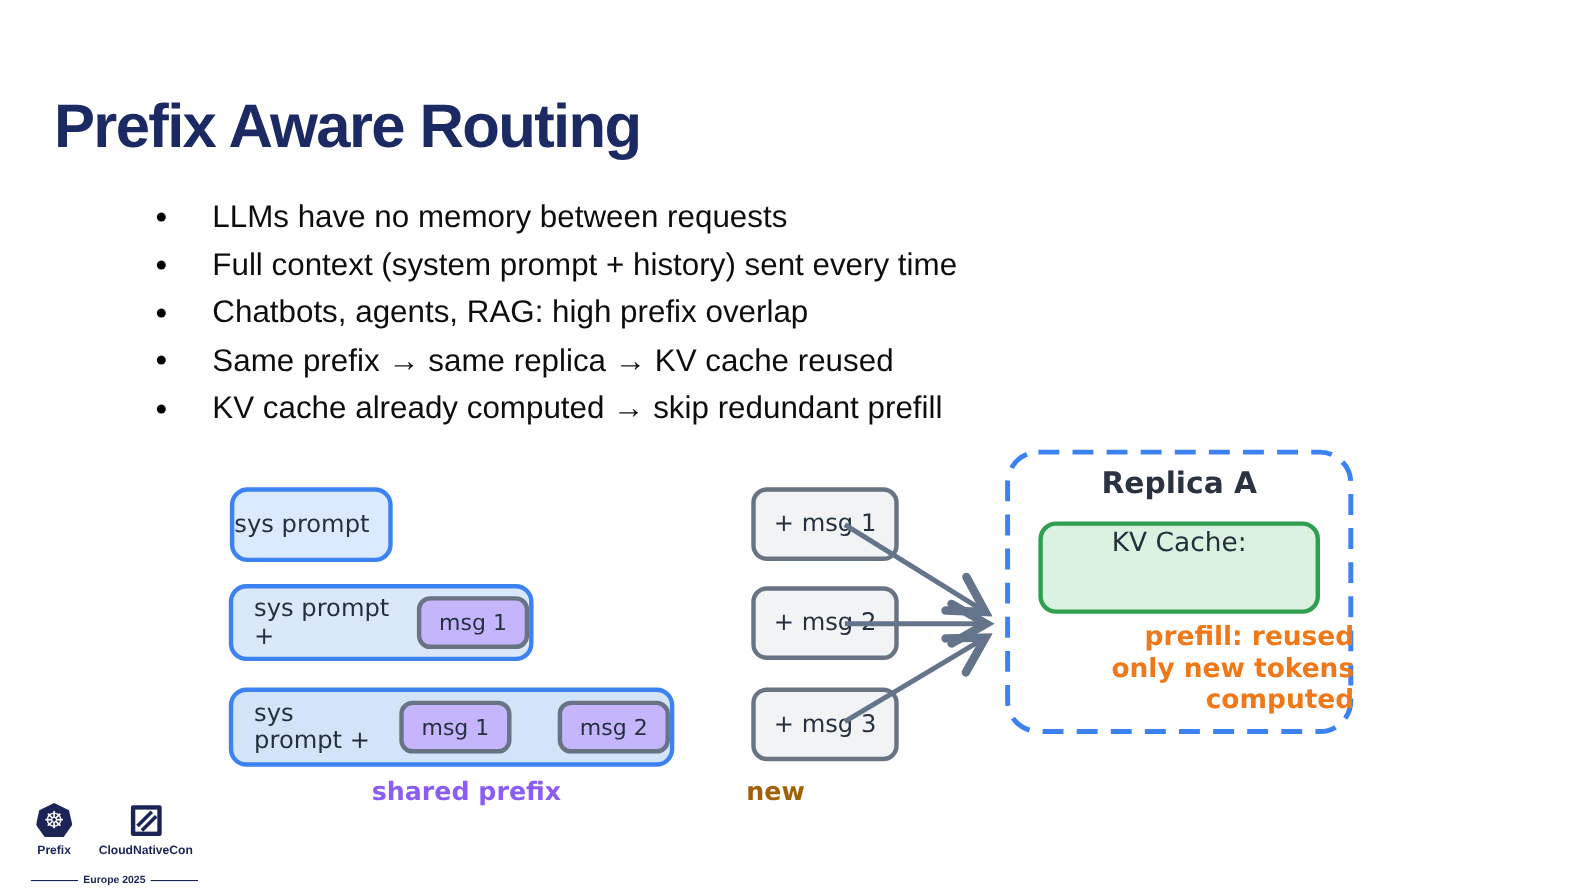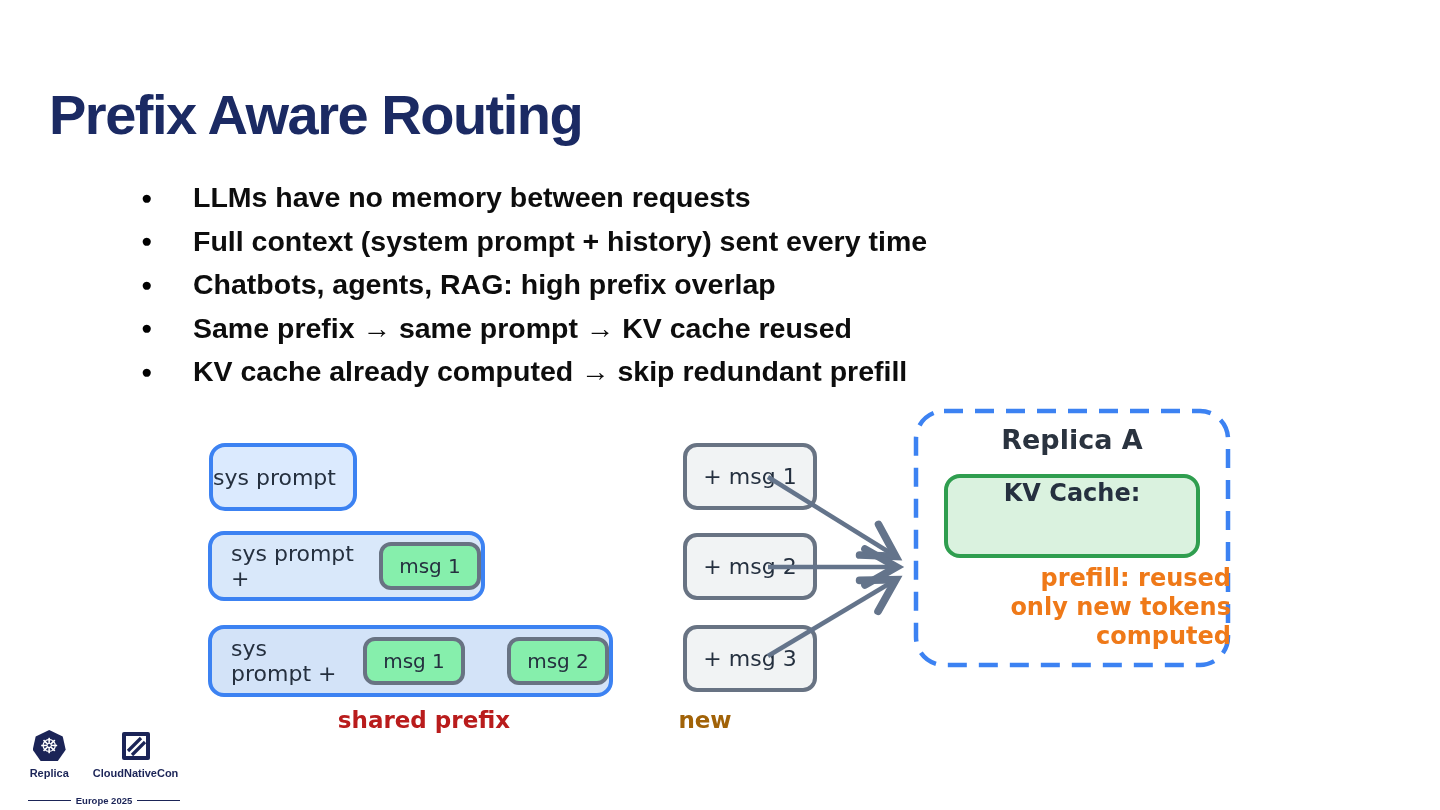--- a/index.html
+++ b/index.html
@@ -12,42 +12,42 @@
   .title {
     position:absolute; left:49px; top:82px;
     font-size:56px; font-weight:bold; color:#1b2a63; letter-spacing:-1.5px;
     white-space:nowrap;
   }
 
   
   .bullets { position:absolute; left:141px; top:176px; }
   .bullet-row { display:flex; align-items:center; height:43.5px; }
   .bullet-dot { width:52px; font-size:19px; color:#000; flex:none; }
-  .bullet-text { font-size:28.5px; color:#0d0d0d; white-space:nowrap;font-weight:bold; }
+  .bullet-text { font-size:28.5px; color:#0d0d0d; white-space:nowrap; }
 
   
   .hand { font-family:"DejaVu Sans", sans-serif; color:#25303f; }
 
   .bluebox {
     position:absolute; border:4px solid #3c82f2; border-radius:16px;
     background:#dbeafe; display:flex; align-items:center; box-sizing:border-box;
   }
   .box1 { left:209px; top:443px; width:148px; height:68px; justify-content:flex-start; font-size:22px; }
   .box2 { left:208px; top:531px; width:277px; height:70px; padding-left:19px; gap:16px; background:#d9e8fa; font-size:22px; }
   .box3 { left:208px; top:625px; width:405px; height:72px; padding-left:19px; gap:16px; background:#d3e3f8; font-size:22px; }
 
   .pill {
-    border:4px solid #687383; border-radius:12px; background:#86efac;
+    border:4px solid #687383; border-radius:12px; background:#c4b5fd;
     width:94px; height:40px; display:flex; align-items:center; justify-content:center;
     font-size:20px; box-sizing:content-box; flex:none;
   }
   .pill-gap { margin-left:26px; }
 
   .caption { position:absolute; text-align:center; font-size:23px; font-weight:bold; }
-  .caption-shared { left:299px; top:707px; width:250px; color:#b91c1c;text-align:center; }
+  .caption-shared { left:299px; top:707px; width:250px; color:#8b5cf6;text-align:center; }
   .caption-new   { left:638px; top:707px; width:134px; color:#a16207; }
 
   .greybox {
     position:absolute; left:638px; width:134px; height:67px;
     border:4px solid #687383; border-radius:14px; background:#f1f3f4;
     display:flex; align-items:center; justify-content:center; font-size:22px;
     box-sizing:border-box;
     margin-left:45px;
   }
   .gb1 { top:443px; } .gb2 { top:533px; } .gb3 { top:625px;border-radius:14px; }
@@ -55,22 +55,22 @@
   .arrows { position:absolute; left:766px; top:430px; }
 
   
   .replica { position:absolute; left:913px; top:408px; width:318px; height:260px; }
   .replica-border { position:absolute; left:0; top:0; }
   .replica-title { position:absolute; top:16px; left:0; width:100%; text-align:center;
                    font-size:27px; font-weight:600; color:#2a333f; }
   .kvbox {
     position:absolute; top:66px; left:50%; transform:translateX(-50%);
     width:248px; height:76px; border:4px solid #2f9e4f; border-radius:16px;
-    background:#daf2df; display:flex; flex-direction:row; justify-content:center;
-    text-align:center; font-size:24px; line-height:30px; font-weight:700;
+    background:#daf2df; display:flex; flex-direction:column; 
+    text-align:center; font-size:24px; line-height:30px; font-weight:400;
   }
   .notes { position:absolute; top:156px; left:0; width:100%; text-align:right;
            font-size:24px; line-height:29px; font-weight:600; color:#ef7918; }
 
   
   .footer { position:absolute; left:28px; top:730px; width:152px; }
   .logo-cols { display:flex; justify-content:center; gap:24px; align-items:flex-end; }
   .logo-col { display:flex; flex-direction:column; align-items:center; }
   .kube-icon {
     width:33px; height:31px; background:#1b2457; color:#fff;
@@ -98,21 +98,21 @@
     <div class="bullet-row">
       <span class="bullet-dot">●</span>
       <span class="bullet-text">Full context (system prompt + history) sent every time</span>
     </div>
     <div class="bullet-row">
       <span class="bullet-dot">●</span>
       <span class="bullet-text">Chatbots, agents, RAG: high prefix overlap</span>
     </div>
     <div class="bullet-row">
       <span class="bullet-dot">●</span>
-      <span class="bullet-text">Same prefix → same prompt → KV cache reused</span>
+      <span class="bullet-text">Same prefix → same replica → KV cache reused</span>
     </div>
     <div class="bullet-row">
       <span class="bullet-dot">●</span>
       <span class="bullet-text">KV cache already computed → skip redundant prefill</span>
     </div>
   </div>
 
   <div class="bluebox box1 hand">
     <span>sys prompt</span>
   </div>
@@ -172,21 +172,21 @@
       <div>computed</div>
     </div>
   </div>
 
   <div class="footer">
     <div class="logo-cols">
       <div class="logo-col">
         <div class="kube-icon">
           <span>☸</span>
         </div>
-        <div class="logo-label">Replica</div>
+        <div class="logo-label">Prefix</div>
       </div>
       <div class="logo-col">
         <svg width="30" height="30" viewBox="0 0 30 30">
           <rect x="1" y="1" width="28" height="28" rx="2" fill="#1b2457"></rect>
           <rect x="5" y="5" width="20" height="20" fill="#ffffff"></rect>
           <line x1="7" y1="20" x2="20" y2="7" stroke="#1b2457" stroke-width="3.2"></line>
           <line x1="11" y1="24" x2="24" y2="11" stroke="#1b2457" stroke-width="3.2"></line>
         </svg>
         <div class="logo-label">CloudNativeCon</div>
       </div>

